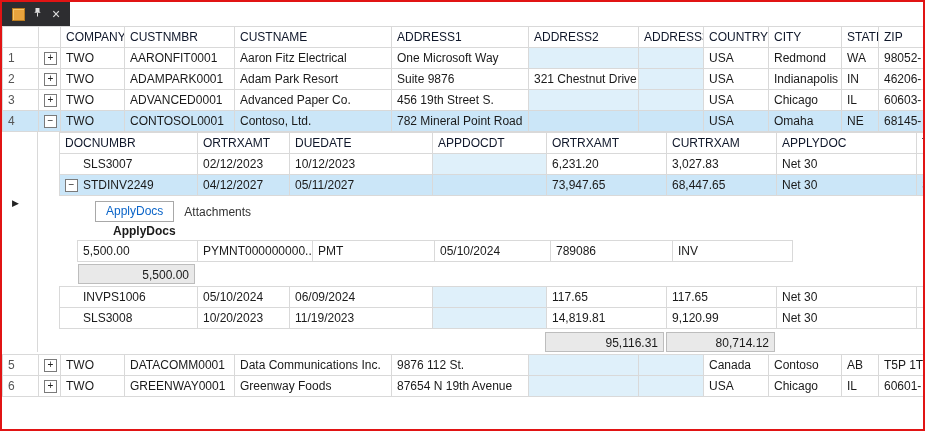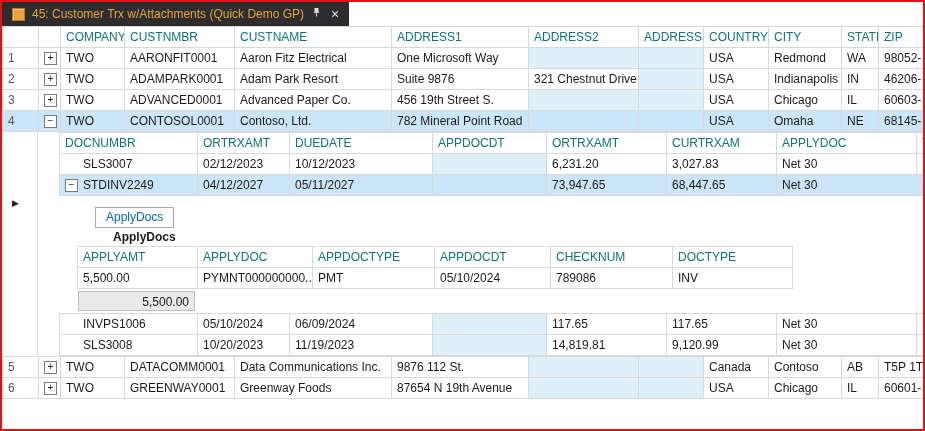--- a/index.html
+++ b/index.html
@@ -7,56 +7,55 @@
   .screen{position:relative;width:925px;height:431px;border:2px solid #e11414;background:#fff;overflow:hidden;font-size:12px;color:#1a1a1a;box-sizing:border-box}
   
   .tabbar{height:24px;display:flex;align-items:stretch;background:#fff}
   .tab{display:flex;align-items:center;gap:7px;background:#2d2d30;padding:0 10px;white-space:nowrap}
   .tab-icon{width:11px;height:11px;background:#e8a33d;border:1px solid #b87a1e;box-shadow:inset 1px 1px 0 #f6c66b}
   .tab-title{color:#e8a33d;font-size:12px}
   .tab .close{color:#e0e0e0;font-size:14px;line-height:14px;margin-left:2px;cursor:default}
   
   .grid{border-collapse:collapse;table-layout:fixed;background:#fff}
   .grid th,.grid td{border:1px solid #d9d9d9;height:20px;padding:0 5px;font-size:12px;text-align:left;font-weight:normal;white-space:nowrap;overflow:hidden;background:#fff}
-  .grid th{color:#0f766e}
+  .grid th{color:#0f172a}
   .gut{text-align:center;color:#555;font-size:11px}
   .expcell{padding:0 3px;text-align:center}
   .expbox{display:inline-block;width:11px;height:11px;border:1px solid #7a7a7a;line-height:9px;font-size:10px;text-align:center;background:#fff;color:#222;vertical-align:middle}
   .nul{background:#dff0fa !important}
   tr.sel td{background:#cbe6f8 !important}
   .amt{text-align:right}
   .firstcol{padding-left:4px}
   .expsp{display:inline-block;width:18px}
   .expbox.inrow{margin-right:5px}
   
   .detail{position:relative;padding-left:57px;background:#fff}
   .gutline{position:absolute;left:0;top:0;bottom:0;width:35px;border-right:1px solid #d9d9d9}
   .marker{position:absolute;left:10px;top:66px;font-size:9px;color:#222}
   .band-label{font-weight:bold;height:20px;line-height:20px;font-size:12px}
   .ad-label{margin-left:36px;height:18px;line-height:18px}
-  .applyblock{margin:10px 0 2px 18px}
+  .applyblock{margin:4px 0 2px 18px}
   .dtabs{display:flex;height:22px;margin-left:18px;align-items:flex-end}
   .dtab{padding:2px 10px 3px;font-size:12px;color:#333}
   .dtab.active{border:1px solid #a8a8a8;color:#0a64c8;background:#fff}
   .sumcell{background:#e9e9e9;border:1px solid #bdbdbd;height:20px;line-height:20px;text-align:right;padding:0 5px;font-size:12px;box-sizing:border-box}
   .od-sum{display:flex;margin:3px 0 2px 0}
   .od-sum .sp{width:486px}
   .w-ort{width:119px;margin-right:2px}
   .w-cur{width:109px}
   .ad-sum{margin:2px 0 0 1px;width:117px}
 </style>
 </head>
 <body>
 
 <div class="screen">
 
   <div class="tabbar">
     <div class="tab">
       <span class="tab-icon"></span>
-      <span class="tab-title">45: Customer Trx w/Attachments (Quick Demo GP)</span>
       <span><svg width="11" height="11" viewBox="0 0 11 11">
             <path d="M3.5 1h4v3.5l1.2 1.2H2.3l1.2-1.2z" fill="#e0e0e0"></path>
             <rect x="5" y="5.7" width="1" height="3.8" fill="#e0e0e0"></rect>
           </svg></span>
       <span class="close">×</span>
     </div>
   </div>
 
   <table class="grid" style="width:932px">
     <colgroup>
@@ -193,40 +192,33 @@
         <td class="amt">68,447.65</td>
         <td>Net 30</td>
         <td>S</td>
       </tr>
     </tbody>
       </table>
 
     <div class="applyblock">
       <div class="dtabs">
         <div class="dtab active">ApplyDocs</div>
+        <div class="dtab">Attachments</div>
       </div>
       <div class="band-label ad-label">ApplyDocs</div>
       <table class="grid" style="width:715px">
         <colgroup>
             <col style="width:120px">
             <col style="width:115px">
             <col style="width:122px">
             <col style="width:116px">
             <col style="width:122px">
             <col style="width:120px">
           </colgroup>
         <tbody>
-            <tr>
-          <th>APPLYAMT</th>
-          <th>APPLYDOC</th>
-          <th>APPDOCTYPE</th>
-          <th>APPDOCDT</th>
-          <th>CHECKNUM</th>
-          <th>DOCTYPE</th>
-        </tr>
         <tr>
           <td class="amt">5,500.00</td>
           <td>PYMNT000000000...</td>
           <td>PMT</td>
           <td>05/10/2024</td>
           <td>789086</td>
           <td>INV</td>
         </tr>
       </tbody>
         </table>
@@ -261,20 +253,25 @@
         <td>11/19/2023</td>
         <td class="nul"></td>
         <td class="amt">14,819.81</td>
         <td class="amt">9,120.99</td>
         <td>Net 30</td>
         <td></td>
       </tr>
     </tbody>
       </table>
 
+    <div class="od-sum">
+      <div class="sp"></div>
+      <div class="sumcell w-ort">95,116.31</div>
+      <div class="sumcell w-cur">80,714.12</div>
+    </div>
   </div>
 
   <table class="grid" style="width:932px">
     <colgroup>
         <col style="width:36px">
         <col style="width:22px">
         <col style="width:64px">
         <col style="width:110px">
         <col style="width:157px">
         <col style="width:137px">

